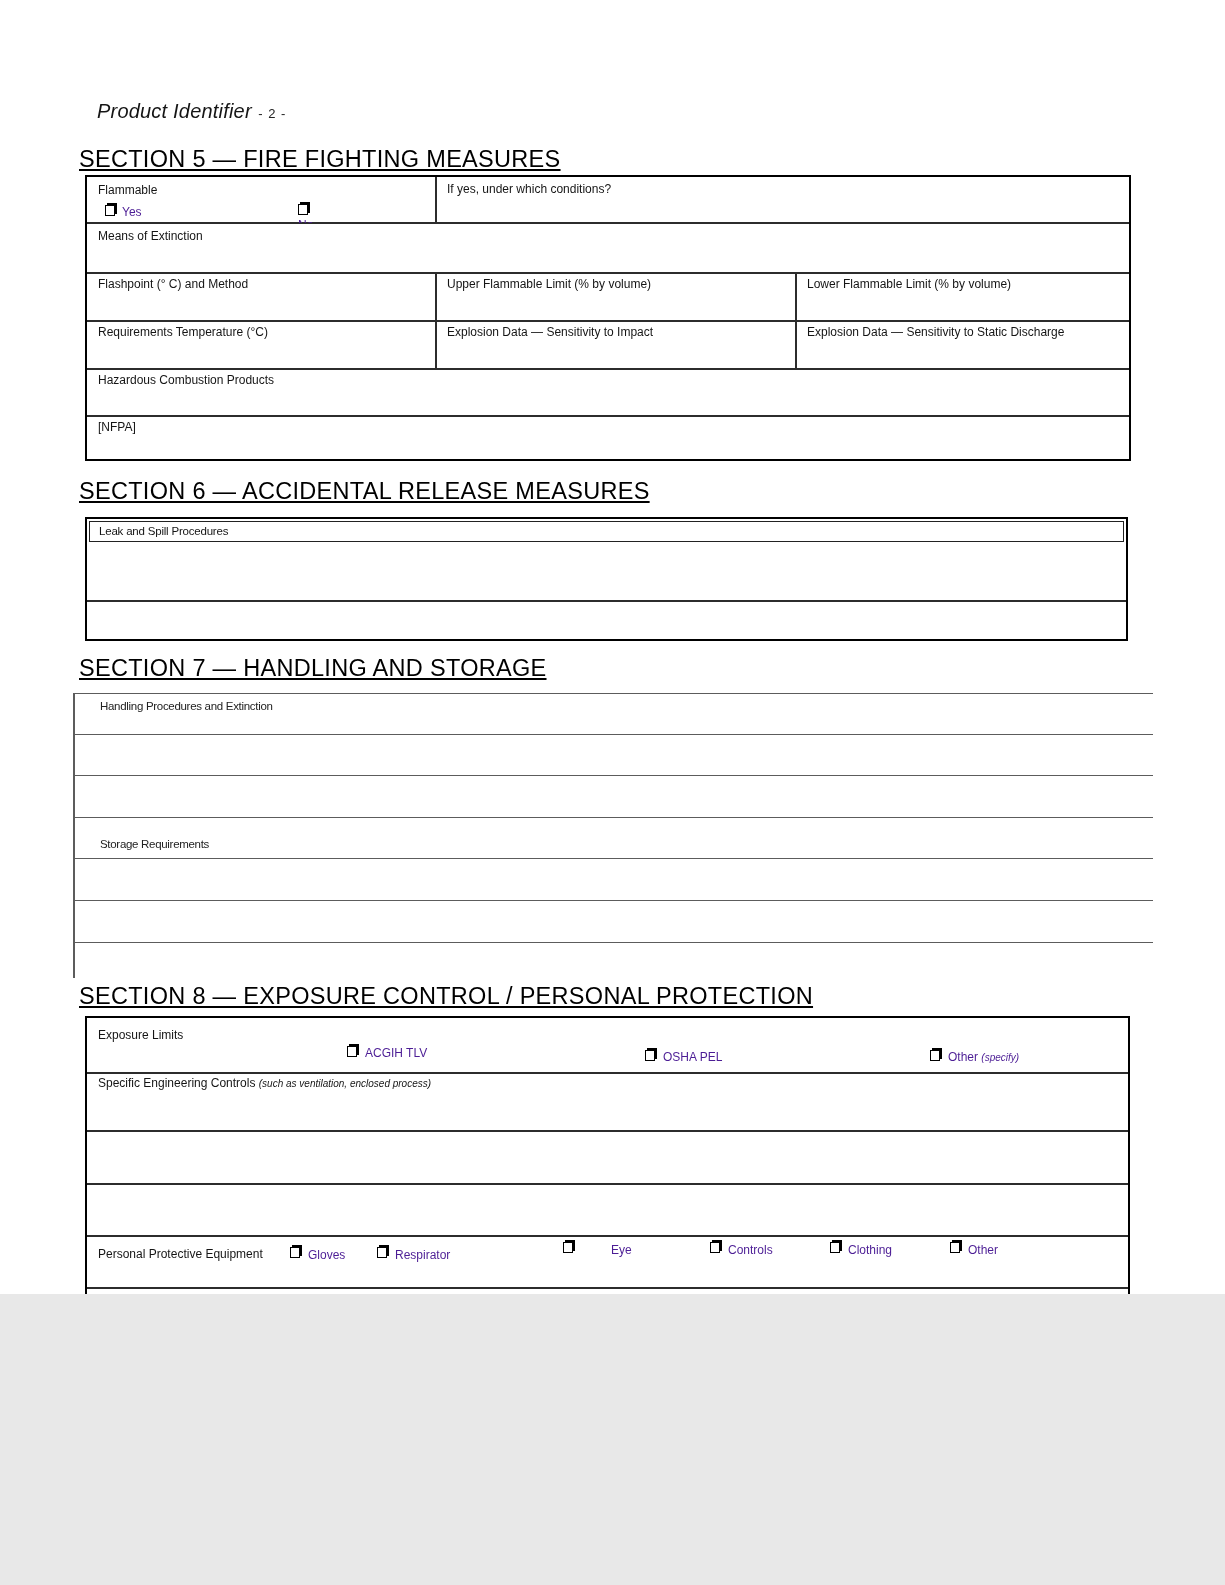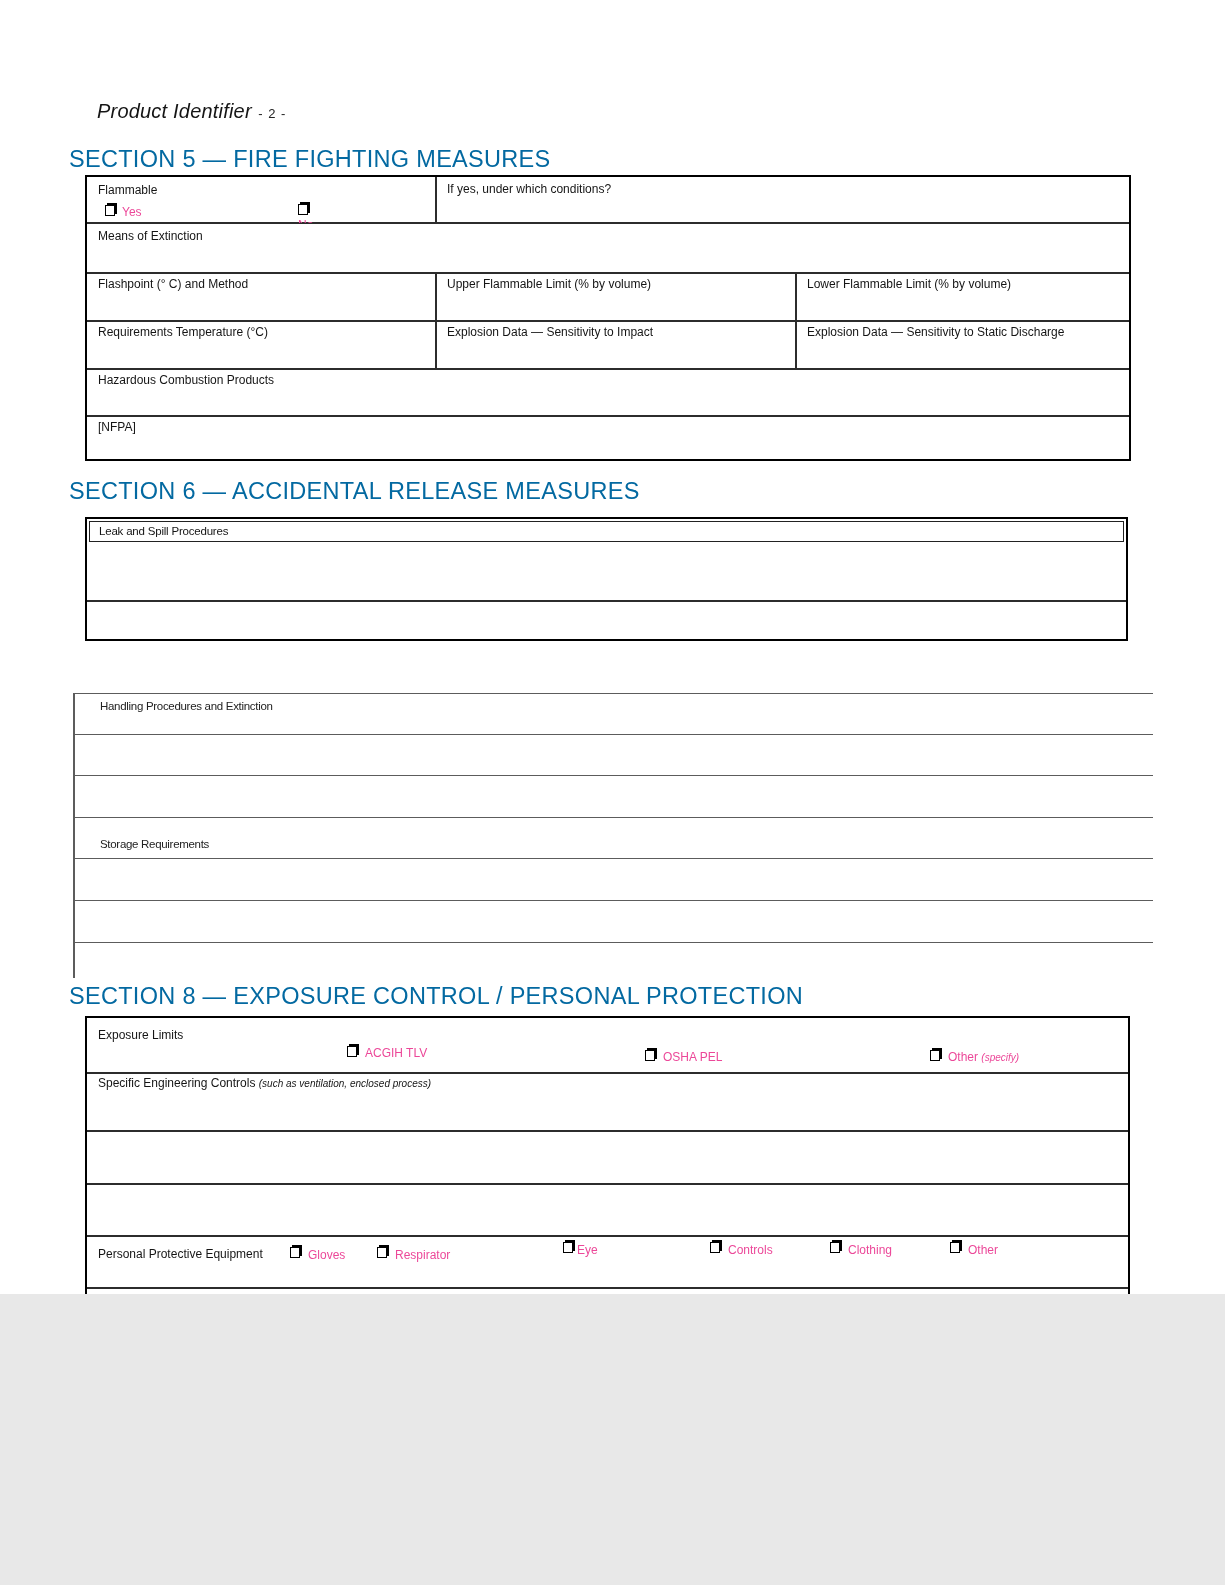--- a/index.html
+++ b/index.html
@@ -6,37 +6,37 @@
   html,body { background:#e8e8e8; }
   .page {
     position:relative; width:1225px; height:1294px; background:#ffffff;
     font-family:"Liberation Sans","DejaVu Sans",sans-serif; color:#1a1a1a;
     overflow:hidden; margin:0 auto;
   }
   .prod-id { position:absolute; left:97px; top:100px; white-space:nowrap; }
   .prod-id .pi { font-style:italic; font-size:20px; color:#151515; letter-spacing:0.2px; }
   .prod-id .pn { font-size:13px; color:#222; margin-left:2px; letter-spacing:1px; }
   .sec-heading {
-    position:absolute; left:69px; font-size:23.5px; font-weight:400;
-    color:#0369a1; white-space:nowrap; letter-spacing:0.3px;
+    position:absolute; left:79px; font-size:23.5px; font-weight:400;
+    color:#000000; white-space:nowrap; letter-spacing:0.3px;text-decoration:underline;
   }
   .tbl { position:absolute; background:#fff; }
   .b2 { border:2px solid #000; }
   .hl { position:absolute; left:0; right:0; height:1.5px; background:#2c2c2c; }
   .hl.gray { background:#5c5c5c; height:1.4px; }
   .vl { position:absolute; width:1.5px; background:#2c2c2c; }
   .lbl { position:absolute; font-size:12px; color:#151515; white-space:nowrap; }
   .lbl.small { font-size:11.5px; letter-spacing:-0.2px; }
   .lbl.cond { font-size:11.5px; letter-spacing:-0.3px; color:#222; }
   .note-it { font-style:italic; font-size:10px; }
   .cbx {
     position:absolute; width:10px; height:11px; background:#fff;
     border:1.6px solid #000; box-shadow:2px -2px 0 0 #000;
   }
-  .cblab { position:absolute; font-size:12px; color:#ec4899; white-space:nowrap; }
+  .cblab { position:absolute; font-size:12px; color:#4c1d95; white-space:nowrap; }
   .clip-top { overflow:hidden; height:4px; line-height:12px; }
   .field { position:absolute; background:transparent; }
   .bottom-bar { position:absolute; background:#000; }
 </style>
 </head>
 <body>
 
 <div class="page">
 
   <div class="prod-id">
@@ -94,20 +94,21 @@
 
   <div class="tbl b2" style="left:85px; top:517px; width:1043px; height:124px;">
     <div style="position:absolute; left:2px; right:2px; top:2px; height:21px; border:1.2px solid #222;">
       <div class="lbl small" style="left:9px; top:3px;">Leak and Spill Procedures</div>
     </div>
     <div class="hl" style="top:81px;"></div>
     <div class="field" style="left:2px; top:26px; width:1035px; height:53px;"></div>
     <div class="field" style="left:2px; top:84px; width:1035px; height:34px;"></div>
   </div>
 
+  <div class="sec-heading" style="top:655px;">SECTION 7 — HANDLING AND STORAGE</div>
 
   <div class="tbl" style="left:73px; top:693px; width:1080px; height:285px;">
     <div class="vl" style="left:0; top:0; height:285px; background:#5c5c5c;"></div>
     <div class="hl gray" style="top:0;"></div>
     <div class="hl gray" style="top:41px;"></div>
     <div class="hl gray" style="top:82px;"></div>
     <div class="hl gray" style="top:124px;"></div>
     <div class="hl gray" style="top:165px;"></div>
     <div class="hl gray" style="top:207px;"></div>
     <div class="hl gray" style="top:249px;"></div>
@@ -140,21 +141,21 @@
 
     <div class="lbl" style="left:11px; top:58px;"><span>Specific Engineering Controls</span> <span class="note-it">(such as ventilation, enclosed process)</span></div>
     <div class="field" style="left:2px; top:78px; width:1037px; height:137px;"></div>
 
     <div class="lbl" style="left:11px; top:229px;">Personal Protective Equipment</div>
     <span class="cbx" style="left:203px; top:229px;"></span>
     <span class="cblab" style="left:221px; top:230px;">Gloves</span>
     <span class="cbx" style="left:290px; top:229px;"></span>
     <span class="cblab" style="left:308px; top:230px;">Respirator</span>
     <span class="cbx" style="left:476px; top:224px;"></span>
-    <span class="cblab" style="left:490px; top:225px;">Eye</span>
+    <span class="cblab" style="left:524px; top:225px;">Eye</span>
     <span class="cbx" style="left:623px; top:224px;"></span>
     <span class="cblab" style="left:641px; top:225px;">Controls</span>
     <span class="cbx" style="left:743px; top:224px;"></span>
     <span class="cblab" style="left:761px; top:225px;">Clothing</span>
     <span class="cbx" style="left:863px; top:224px;"></span>
     <span class="cblab" style="left:881px; top:225px;">Other</span>
 
     <div class="lbl" style="left:11px; top:275px;">If checked, please specify type</div>
     <div class="field" style="left:2px; top:295px; width:1037px; height:128px;"></div>
   </div>

